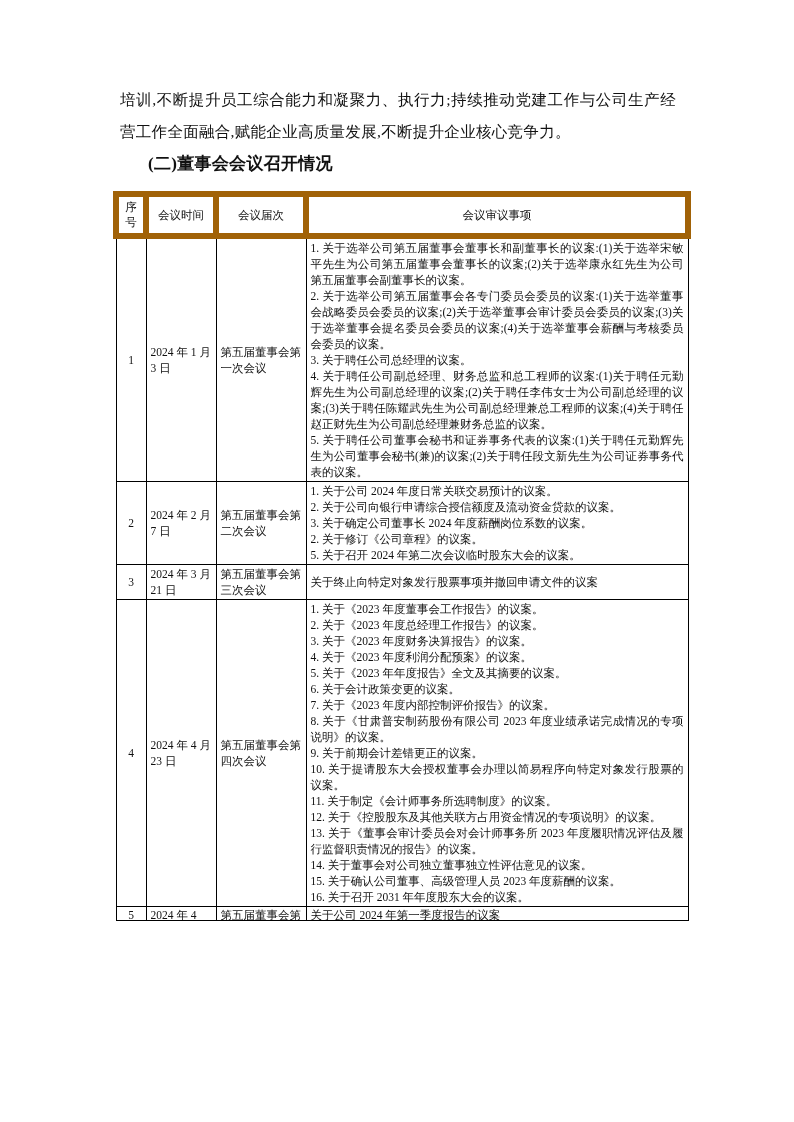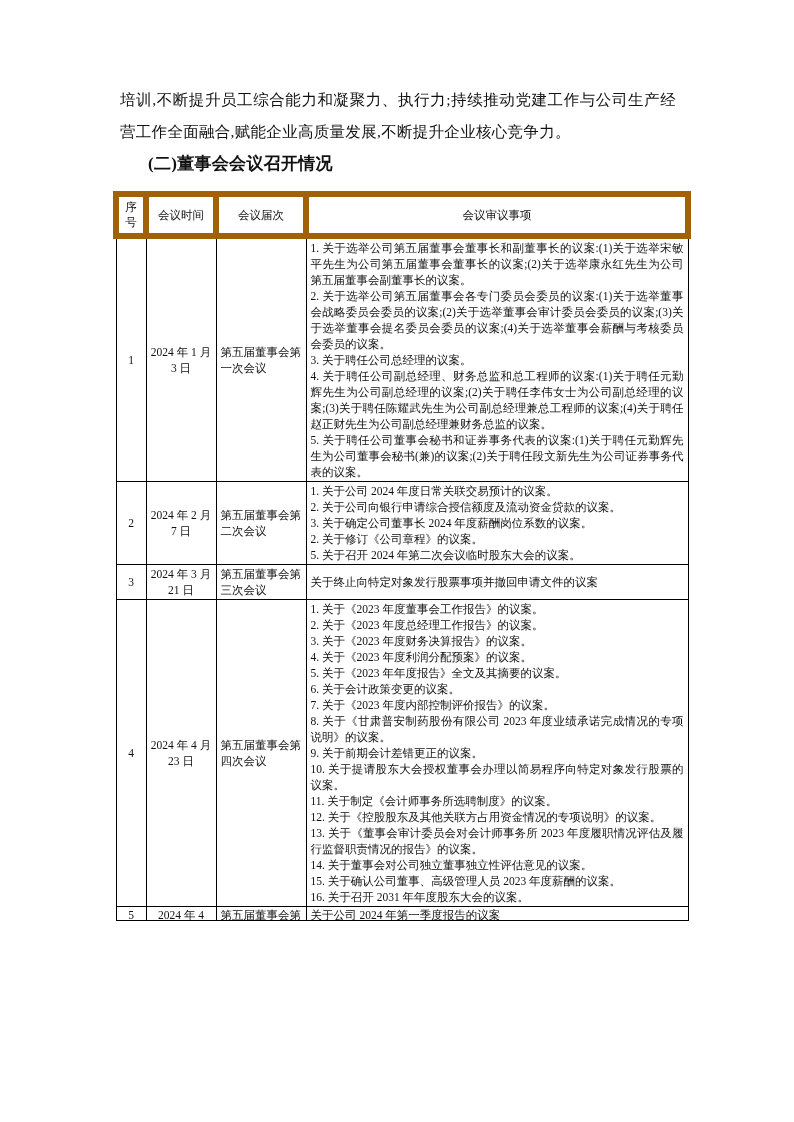--- a/index.html
+++ b/index.html
@@ -62,21 +62,21 @@
   }
   table.meetings td {
     border: 1px solid #000;
     font-size: 11.5px;
     line-height: 16px;
     vertical-align: middle;
     padding: 1px 4px;
     word-break: break-all;
   }
   td.seq { text-align: center; }
-  td.date { padding: 1px 6px; text-align: center; }
+  td.date { padding: 1px 6px; }
   td.session { padding: 1px 4px; }
   td.items .item { text-align: justify; }
   
   tbody tr:nth-child(3) td { height: 31px; }
   
   tbody tr:last-child td {
     height: 11px;
     padding-top: 0;
     padding-bottom: 0;
     vertical-align: top;

